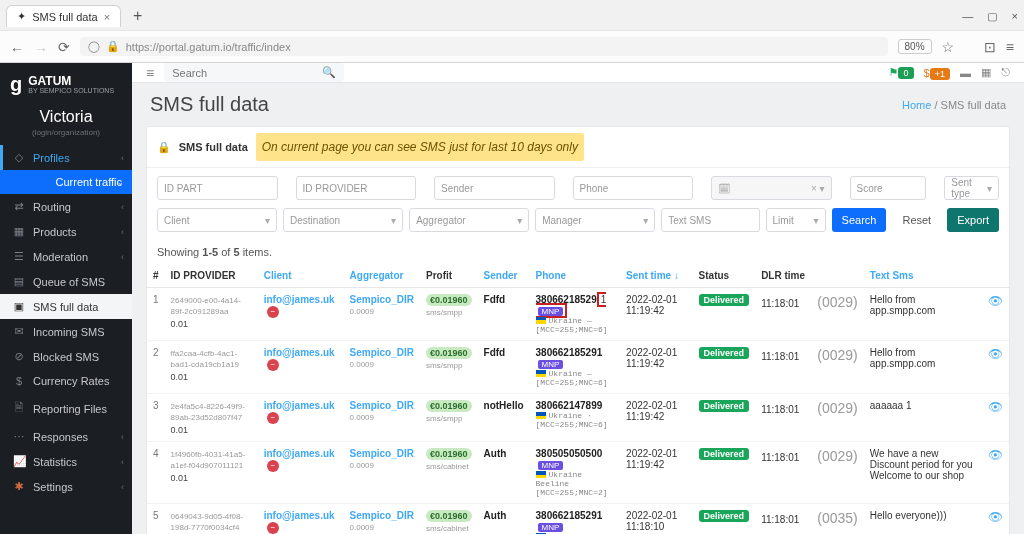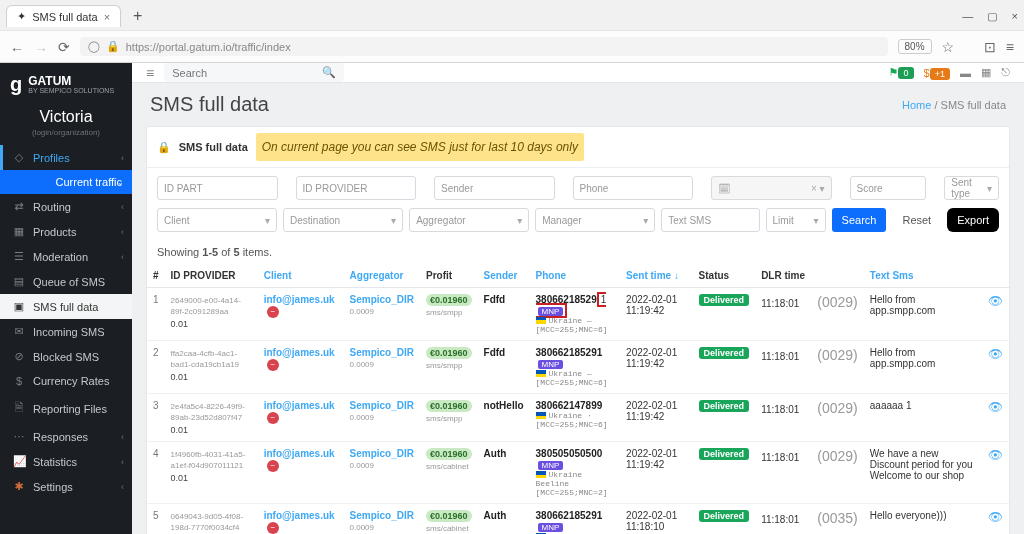--- a/index.html
+++ b/index.html
@@ -61,21 +61,21 @@
 
 .filters { padding: 8px 10px; display: grid; grid-template-columns: 1.1fr 1.1fr 1.1fr 1.1fr 1.1fr 0.7fr 0.5fr; gap: 18px; }
 .filters2 { padding: 0 10px 8px; display: grid; grid-template-columns: 1.1fr 1.1fr 1.1fr 1.1fr 0.9fr 0.55fr auto auto auto; gap: 6px; align-items: center; }
 .fld { border: 1px solid #d7dadf; border-radius: 3px; padding: 4px 6px; font-size: 10px; color: #999; background: #fff; height: 24px; display: flex; align-items: center; }
 .fld.selectish::after { content: "▾"; color: #aaa; margin-left: auto; }
 .fld.date { background: #f6f6f6; position: relative; }
 .fld.date .x { margin-left: auto; color: #aaa; }
 .btn { border: none; border-radius: 3px; padding: 5px 10px; font-size: 11px; cursor: pointer; color: #fff; height: 24px; }
 .btn-blue { background: #0d6efd; }
 .btn-grey { background: transparent; color: #555; }
-.btn-green { background: #000000; border-radius: 6px; }
+.btn-green { background: #0f766e; }
 
 .items-summary { padding: 6px 10px; font-size: 11px; color: #555; }
 .tbl { width: 100%; border-collapse: collapse; font-size: 10px; }
 .tbl th { text-align: left; color: #3fa9f5; font-weight: 600; padding: 6px 6px; border-bottom: 1px solid #e5e7ea; white-space: nowrap; }
 .tbl th.black { color: #333; }
 .tbl td { padding: 6px 6px; border-bottom: 1px solid #f0f1f3; vertical-align: top; }
 .tbl tr td:first-child { color: #777; }
 .id-val { color: #999; font-size: 8px; }
 .sub-num { color: #444; font-size: 9px; display: block; margin-top: 3px; }
 .client a, .agg { color: #3fa9f5; text-decoration: none; font-weight: 600; }

